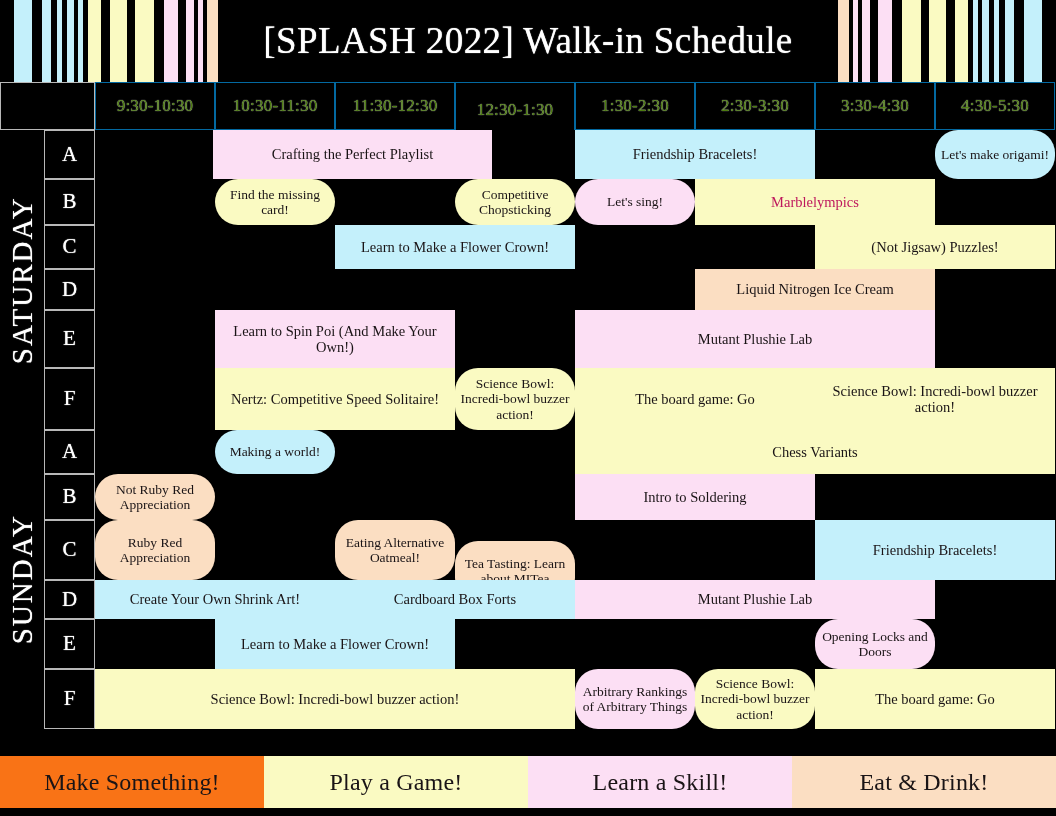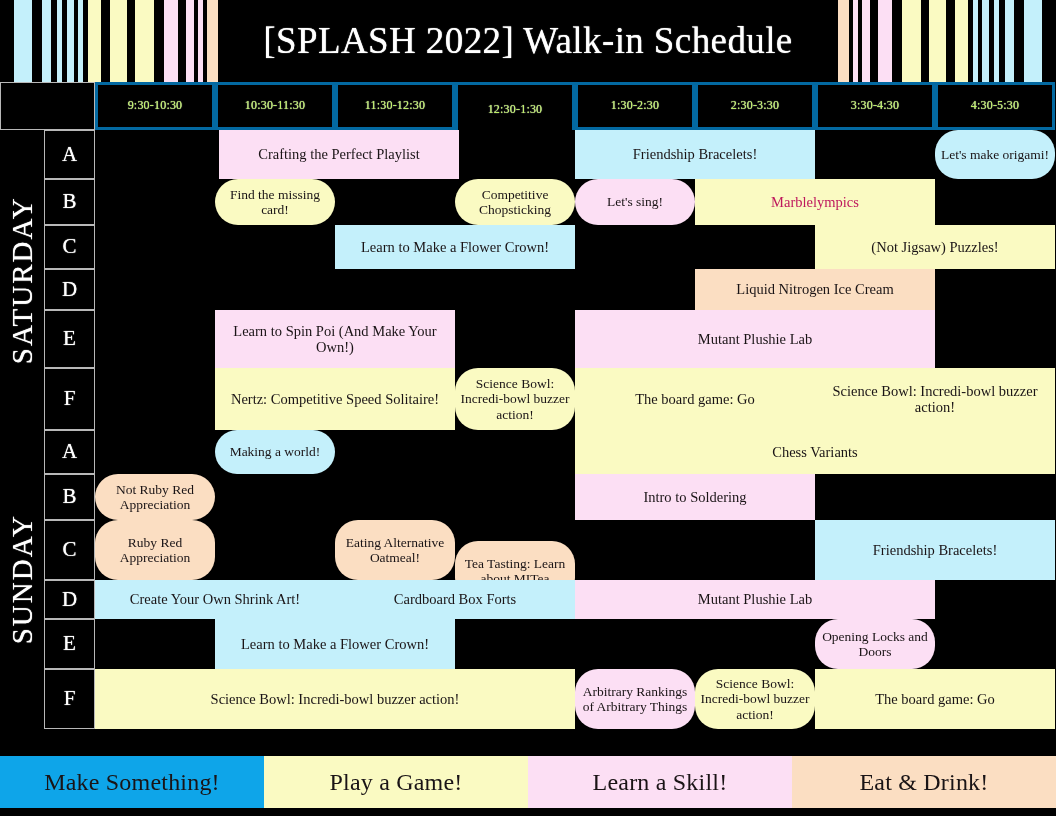--- a/index.html
+++ b/index.html
@@ -81,23 +81,23 @@
     align-items: center;
     justify-content: center;
     text-align: center;
     overflow: hidden;
     line-height: 1.12;
   }
 
   
   .timehdr {
     background: #000000;
-    color: #bef264;
-    border: 3px solid #0369a1;
-    font-size: 12px;
+    color: #4d7c0f;
+    border: 1px solid #0369a1;
+    font-size: 17px;
     letter-spacing: 0.2px;
     text-shadow: 0 0 1px #ffffff;
   }
   .corner {
     background: #000000;
     border: 1px solid #b8b8b8;
   }
 
   
   .daylabel {
@@ -240,21 +240,21 @@
       <div class="cell timehdr" style="left: 455px; top: 0px; width: 120px; height: 56px;">12:30-1:30</div>
       <div class="cell timehdr" style="left: 575px; top: 0px; width: 120px; height: 48px;">1:30-2:30</div>
       <div class="cell timehdr" style="left: 695px; top: 0px; width: 120px; height: 48px;">2:30-3:30</div>
       <div class="cell timehdr" style="left: 815px; top: 0px; width: 120px; height: 48px;">3:30-4:30</div>
       <div class="cell timehdr" style="left: 935px; top: 0px; width: 120px; height: 48px;">4:30-5:30</div>
       <div class="cell daylabel" style="left: 0px; top: 48px; width: 44px; height: 300px;">
         <span>SATURDAY</span>
       </div>
       <div class="cell letter" style="left: 44px; top: 48px; width: 51px; height: 49px;">A</div>
       <div class="cell slot" style="left: 95px; top: 48px; width: 960px; height: 49px; background: rgb(0, 0, 0);"></div>
-      <div class="cell event" style="left: 219px; top: 48px; width: 240px; height: 49px; background: rgb(252, 223, 244); color: rgb(26, 20, 22);">Crafting the Perfect Playlist</div>
+      <div class="cell event" style="left: 213px; top: 48px; width: 279px; height: 49px; background: rgb(252, 223, 244); color: rgb(26, 20, 22);">Crafting the Perfect Playlist</div>
       <div class="cell event" style="left: 575px; top: 48px; width: 240px; height: 49px; background: rgb(196, 240, 251); color: rgb(26, 20, 22);">Friendship Bracelets!</div>
       <div class="cell event narrow" style="left: 935px; top: 48px; width: 120px; height: 49px; background: rgb(196, 240, 251); color: rgb(26, 20, 22);">Let's make origami!</div>
       <div class="cell letter" style="left: 44px; top: 97px; width: 51px; height: 46px;">B</div>
       <div class="cell slot" style="left: 95px; top: 97px; width: 960px; height: 46px; background: rgb(0, 0, 0);"></div>
       <div class="cell event narrow" style="left: 215px; top: 97px; width: 120px; height: 46px; background: rgb(250, 250, 194); color: rgb(26, 20, 22);">Find the missing card!</div>
       <div class="cell event narrow" style="left: 455px; top: 97px; width: 120px; height: 46px; background: rgb(250, 250, 194); color: rgb(26, 20, 22);">Competitive Chopsticking</div>
       <div class="cell event narrow" style="left: 575px; top: 97px; width: 120px; height: 46px; background: rgb(252, 223, 244); color: rgb(26, 20, 22);">Let's sing!</div>
       <div class="cell event" style="left: 695px; top: 97px; width: 240px; height: 46px; background: rgb(250, 250, 194); color: #be185d;">Marblelympics</div>
       <div class="cell letter" style="left: 44px; top: 143px; width: 51px; height: 44px;">C</div>
       <div class="cell slot" style="left: 95px; top: 143px; width: 960px; height: 44px; background: rgb(0, 0, 0);"></div>
@@ -302,20 +302,20 @@
       <div class="cell letter" style="left: 44px; top: 587px; width: 51px; height: 60px;">F</div>
       <div class="cell slot" style="left: 95px; top: 587px; width: 960px; height: 60px; background: rgb(0, 0, 0);"></div>
       <div class="cell event" style="left: 95px; top: 587px; width: 480px; height: 60px; background: rgb(250, 250, 194); color: rgb(26, 20, 22);">Science Bowl: Incredi-bowl buzzer action!</div>
       <div class="cell event narrow" style="left: 575px; top: 587px; width: 120px; height: 60px; background: rgb(252, 223, 244); color: rgb(26, 20, 22);">Arbitrary Rankings of Arbitrary Things</div>
       <div class="cell event narrow" style="left: 695px; top: 587px; width: 120px; height: 60px; background: rgb(250, 250, 194); color: rgb(26, 20, 22);">Science Bowl: Incredi-bowl buzzer action!</div>
       <div class="cell event" style="left: 815px; top: 587px; width: 240px; height: 60px; background: rgb(250, 250, 194); color: rgb(26, 20, 22);">The board game: Go</div>
     </div>
 
   <div class="legend-gap"></div>
   <div class="legend" id="legend">
-      <div class="legend-item" style="background: #0ea5e9;">Make Something!</div>
+      <div class="legend-item" style="background: #f97316;">Make Something!</div>
       <div class="legend-item" style="background: rgb(250, 250, 194);">Play a Game!</div>
       <div class="legend-item" style="background: rgb(252, 223, 244);">Learn a Skill!</div>
       <div class="legend-item" style="background: rgb(251, 222, 194);">Eat &amp; Drink!</div>
     </div>
   <div class="legend-bottom"></div>
 
 </div>
 
 </body></html>

